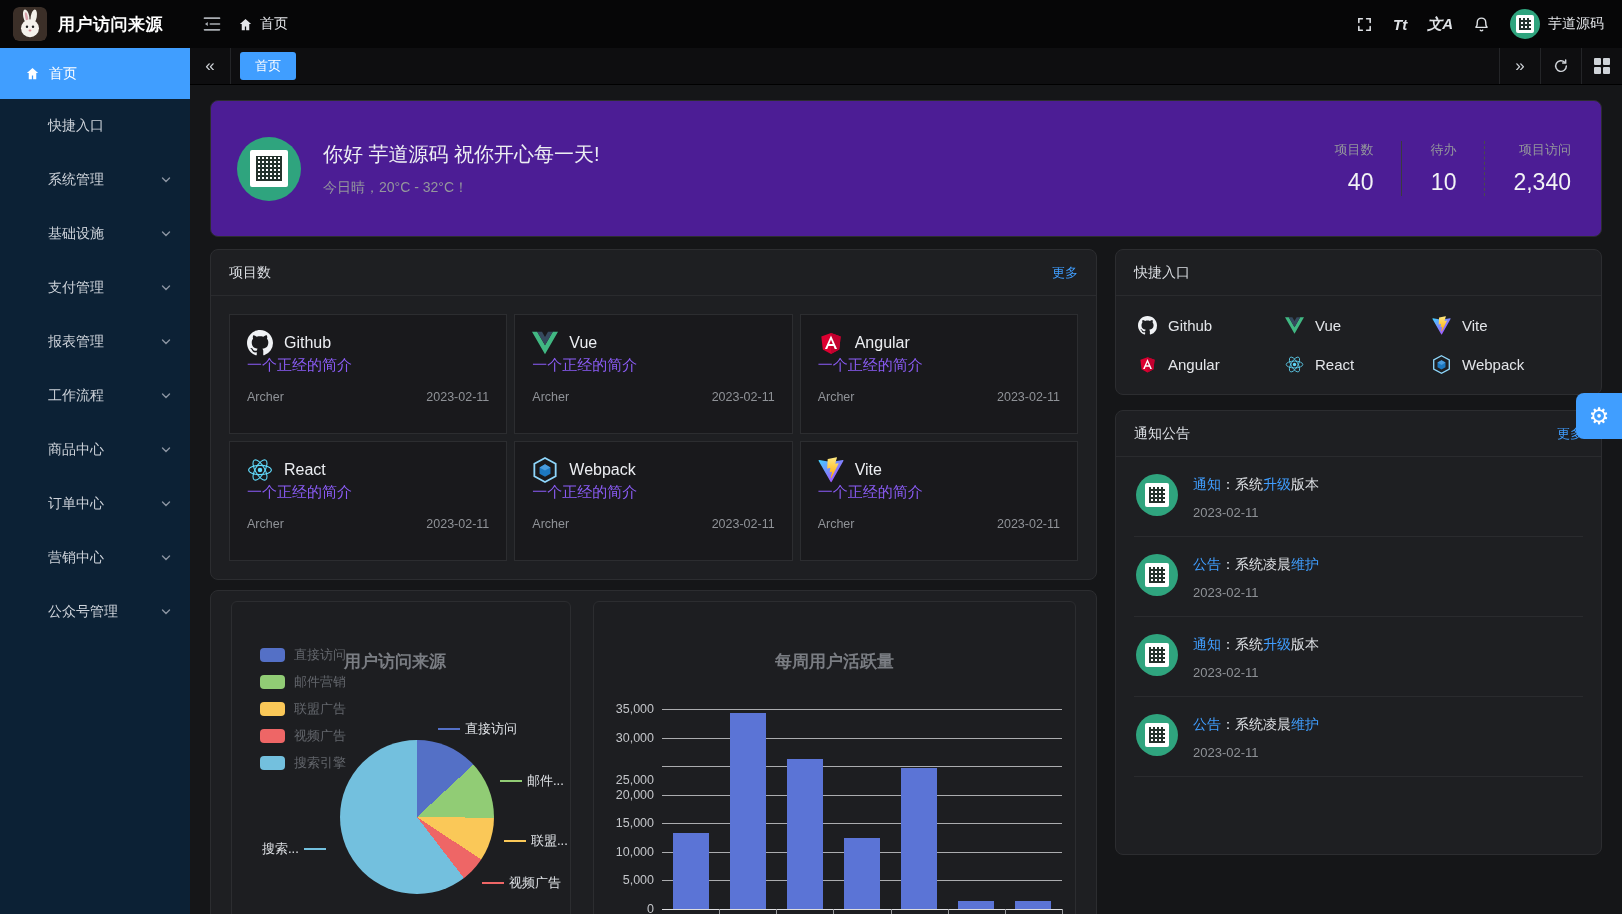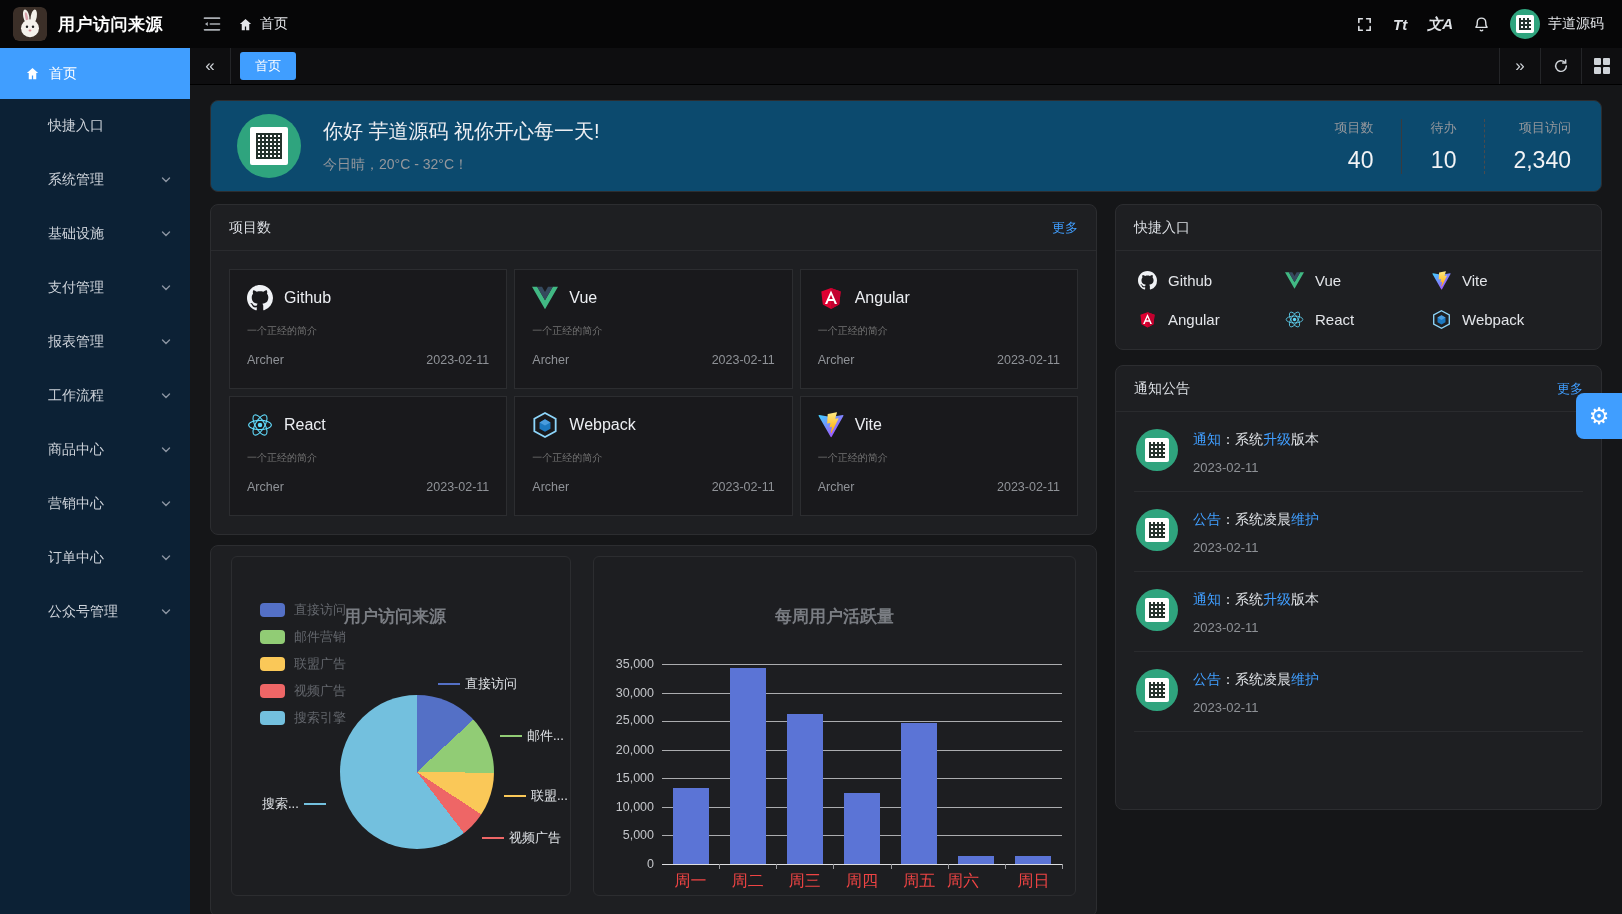--- a/index.html
+++ b/index.html
@@ -46,21 +46,21 @@
   .tab-ctrl.lft { border-right:1px solid #242528; }
   .tab-ctrl.rgt { border-left:1px solid #242528; }
   .tabs-area { flex:1; display:flex; align-items:center; padding-left:9px; }
   .tab-chip { background:#409eff; color:#fff; font-size:13px; padding:5px 15px; border-radius:3px; cursor:pointer; }
   .grid-ico { display:grid; grid-template-columns:7px 7px; grid-template-rows:7px 7px; gap:2px; }
   .grid-ico i { background:#cfd3d8; border-radius:1px; }
 
   
   .content { position:absolute; top:85px; left:190px; right:0; bottom:0; padding:15px 20px; overflow:hidden; }
 
-  .welcome { height:92px; background:#0c4a6e; border:1px solid #2c2d30; border-radius:8px;
+  .welcome { height:137px; background:#4c1d95; border:1px solid #2c2d30; border-radius:8px;
     display:flex; align-items:center; padding:0 26px; margin-bottom:12px; }
   .welcome-texts { margin-left:22px; flex:1; }
   .greeting { font-size:20px; color:#eceef2; font-weight:500; }
   .weather { font-size:14px; color:#94979c; margin-top:11px; }
   .stats { display:flex; align-items:center; }
   .stat { padding:0 28px; text-align:right; }
   .stat.sep-solid { border-left:1px solid #3a3b3e; }
   .stat.sep-dash { border-left:1px dashed #4a4b4e; }
   .stat:last-child { padding-right:4px; }
   .stat-label { font-size:13px; color:#94979c; }
@@ -73,21 +73,21 @@
   .panel { background:#1e1f22; border:1px solid #2c2d30; border-radius:8px; }
   .panel-header { height:46px; display:flex; align-items:center; justify-content:space-between;
     padding:0 18px; border-bottom:1px solid #2a2b2e; }
   .panel-title { color:#dcdfe4; font-size:14px; }
   .more-link { color:#409eff; font-size:13px; cursor:pointer; }
 
   
   .projects-body { padding:18px; display:grid; grid-template-columns:repeat(3,1fr); gap:7px; }
   .project-card { background:#19191c; border:1px solid #2c2d30; padding:15px 17px; height:120px; cursor:pointer; }
   .pc-head { display:flex; align-items:center; gap:11px; color:#eceef2; font-size:16px; }
-  .pc-desc { margin-top:13px; color:#737373; font-size:10px; }
+  .pc-desc { color:#8b5cf6; font-size:15px; }
   .pc-foot { margin-top:15px; display:flex; justify-content:space-between; color:#8f9297; font-size:12.5px; }
 
   
   .charts-card { height:372px; background:#1e1f22; border:1px solid #2c2d30; border-radius:8px;
     padding:10px 20px; display:flex; gap:22px; }
   .chart-box { border:1px solid #2c2d30; border-radius:6px; position:relative; height:340px; background:#1d1e21; }
   .pie-box { width:340px; flex:0 0 340px;text-decoration:underline; }
   .bar-box { width:483px; flex:0 0 483px; }
   .chart-title { position:absolute; font-size:17px; font-weight:bold; color:#7a7d83; }
   .pie-title { left:112px; top:48px; }
@@ -231,29 +231,29 @@
       </div>
       <div class="menu-item">
         <span class="mi-label">商品中心</span>
         <span class="mi-arrow">
           <svg width="12" height="12" viewBox="0 0 12 12" fill="none" stroke="currentColor" stroke-width="1.4" stroke-linecap="round">
             <polyline points="2.5,4 6,7.5 9.5,4"></polyline>
           </svg>
         </span>
       </div>
       <div class="menu-item">
+        <span class="mi-label">订单中心</span>
+        <span class="mi-arrow">
+          <svg width="12" height="12" viewBox="0 0 12 12" fill="none" stroke="currentColor" stroke-width="1.4" stroke-linecap="round">
+            <polyline points="2.5,4 6,7.5 9.5,4"></polyline>
+          </svg>
+        </span>
+      </div>
+      <div class="menu-item">
         <span class="mi-label">营销中心</span>
-        <span class="mi-arrow">
-          <svg width="12" height="12" viewBox="0 0 12 12" fill="none" stroke="currentColor" stroke-width="1.4" stroke-linecap="round">
-            <polyline points="2.5,4 6,7.5 9.5,4"></polyline>
-          </svg>
-        </span>
-      </div>
-      <div class="menu-item">
-        <span class="mi-label">订单中心</span>
         <span class="mi-arrow">
           <svg width="12" height="12" viewBox="0 0 12 12" fill="none" stroke="currentColor" stroke-width="1.4" stroke-linecap="round">
             <polyline points="2.5,4 6,7.5 9.5,4"></polyline>
           </svg>
         </span>
       </div>
       <div class="menu-item">
         <span class="mi-label">公众号管理</span>
         <span class="mi-arrow">
           <svg width="12" height="12" viewBox="0 0 12 12" fill="none" stroke="currentColor" stroke-width="1.4" stroke-linecap="round">
@@ -474,21 +474,21 @@
             <div class="y-label" style="top: 300px;">0</div>
             <div class="grid-line" style="top: 278.429px;"></div>
             <div class="y-label" style="top: 271.429px;">5,000</div>
             <div class="grid-line" style="top: 249.857px;"></div>
             <div class="y-label" style="top: 242.857px;">10,000</div>
             <div class="grid-line" style="top: 221.286px;"></div>
             <div class="y-label" style="top: 214.286px;">15,000</div>
             <div class="grid-line" style="top: 192.714px;"></div>
             <div class="y-label" style="top: 185.714px;">20,000</div>
             <div class="grid-line" style="top: 164.143px;"></div>
-            <div class="y-label" style="top: 156px;">25,000</div>
+            <div class="y-label" style="top: 171px;">25,000</div>
             <div class="grid-line" style="top: 135.571px;"></div>
             <div class="y-label" style="top: 128.571px;">30,000</div>
             <div class="grid-line" style="top: 107px;"></div>
             <div class="y-label" style="top: 100px;">35,000</div>
             <div class="vbar" style="left: 78.5714px; top: 231.269px; height: 75.7314px; background: rgb(91, 116, 214);"></div>
             <div class="x-label" style="left: 67.5714px; top: 314px;">周一</div>
             <div class="x-tick" style="left: 125.143px; top: 307px;"></div>
             <div class="vbar" style="left: 135.714px; top: 111.371px; height: 195.629px; background: rgb(91, 116, 214);"></div>
             <div class="x-label" style="left: 124.714px; top: 314px;">周二</div>
             <div class="x-tick" style="left: 182.286px; top: 307px;"></div>

